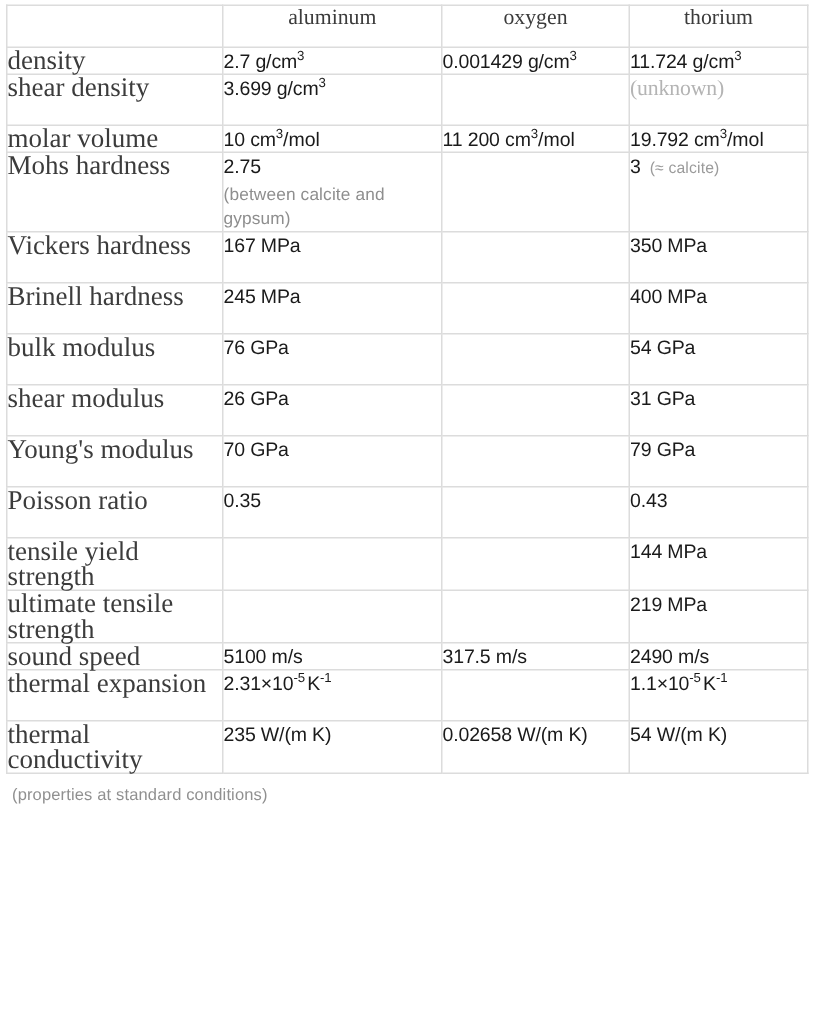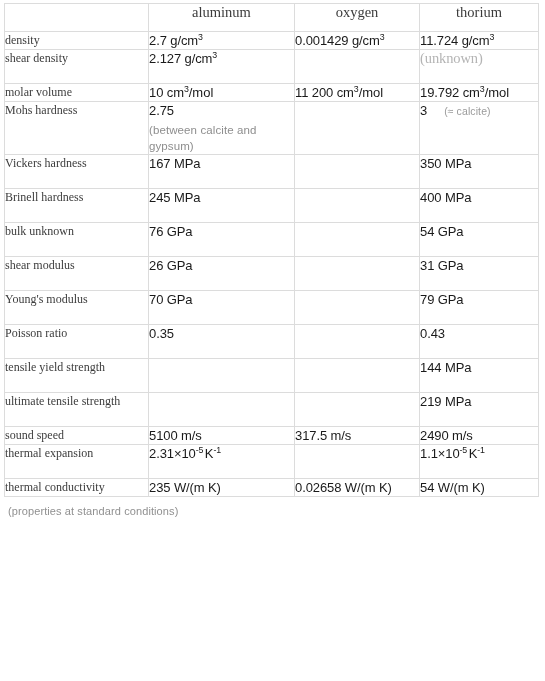--- a/index.html
+++ b/index.html
@@ -50,21 +50,21 @@
     font-family: "Liberation Serif", serif;
     font-size: 14.5px;
     color: #3b3b3b;
     background: #ffffff;
   }
   thead th.corner { border-top-color: #dcdcdc; }
 
   
   td.rowlabel {
     font-family: "Liberation Serif", serif;
-    font-size: 12px;
+    font-size: 18px;
     color: #3c3c3c;
     padding: 7px 0 7px 9px;
     line-height: 17px;
     white-space: normal;
   }
 
   
   td.val {
     font-family: "Liberation Sans", sans-serif;
     font-size: 13px;
@@ -87,21 +87,21 @@
     font-family: "Liberation Sans", sans-serif;
     font-size: 11.5px;
     line-height: 16px;
     margin-top: 3px;
     letter-spacing: 0.1px;
   }
   .note-inline {
     color: #9b9b9b;
     font-family: "Liberation Sans", sans-serif;
     font-size: 10.5px;
-    margin-left: 17px;
+    margin-left: 6px;
     letter-spacing: 0.1px;
   }
 
   sup {
     font-size: 0.68em;
     vertical-align: super;
     line-height: 0;
   }
 
   .thin { letter-spacing: 0; }
@@ -137,21 +137,21 @@
     </thead>
     <tbody id="props-body">
         <tr>
           <td class="rowlabel">density</td>
           <td class="val"><span>2.7 g/cm</span><sup>3</sup></td>
           <td class="val"><span>0.001429 g/cm</span><sup>3</sup></td>
           <td class="val"><span>11.724 g/cm</span><sup>3</sup></td>
         </tr>
         <tr>
           <td class="rowlabel">shear density</td>
-          <td class="val"><span>2.127 g/cm</span><sup>3</sup></td>
+          <td class="val"><span>3.699 g/cm</span><sup>3</sup></td>
           <td class="val empty">&nbsp;</td>
           <td class="val"><span class="unknown">(unknown)</span></td>
         </tr>
         <tr>
           <td class="rowlabel">molar volume</td>
           <td class="val"><span>10 cm</span><sup>3</sup><span class="thin">/mol</span></td>
           <td class="val"><span>11 200 cm</span><sup>3</sup><span class="thin">/mol</span></td>
           <td class="val"><span>19.792 cm</span><sup>3</sup><span class="thin">/mol</span></td>
         </tr>
         <tr>
@@ -166,21 +166,21 @@
           <td class="val empty">&nbsp;</td>
           <td class="val"><span>350 MPa</span></td>
         </tr>
         <tr>
           <td class="rowlabel">Brinell hardness</td>
           <td class="val"><span>245 MPa</span></td>
           <td class="val empty">&nbsp;</td>
           <td class="val"><span>400 MPa</span></td>
         </tr>
         <tr>
-          <td class="rowlabel">bulk unknown</td>
+          <td class="rowlabel">bulk modulus</td>
           <td class="val"><span>76 GPa</span></td>
           <td class="val empty">&nbsp;</td>
           <td class="val"><span>54 GPa</span></td>
         </tr>
         <tr>
           <td class="rowlabel">shear modulus</td>
           <td class="val"><span>26 GPa</span></td>
           <td class="val empty">&nbsp;</td>
           <td class="val"><span>31 GPa</span></td>
         </tr>

